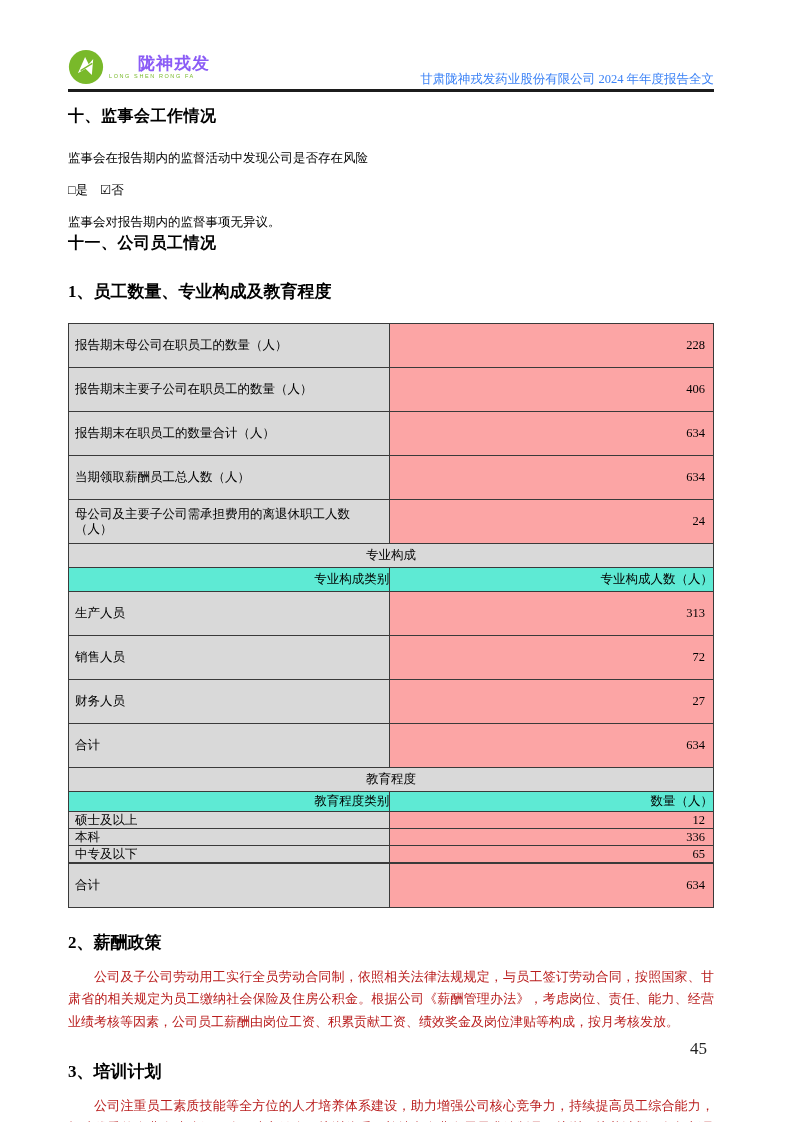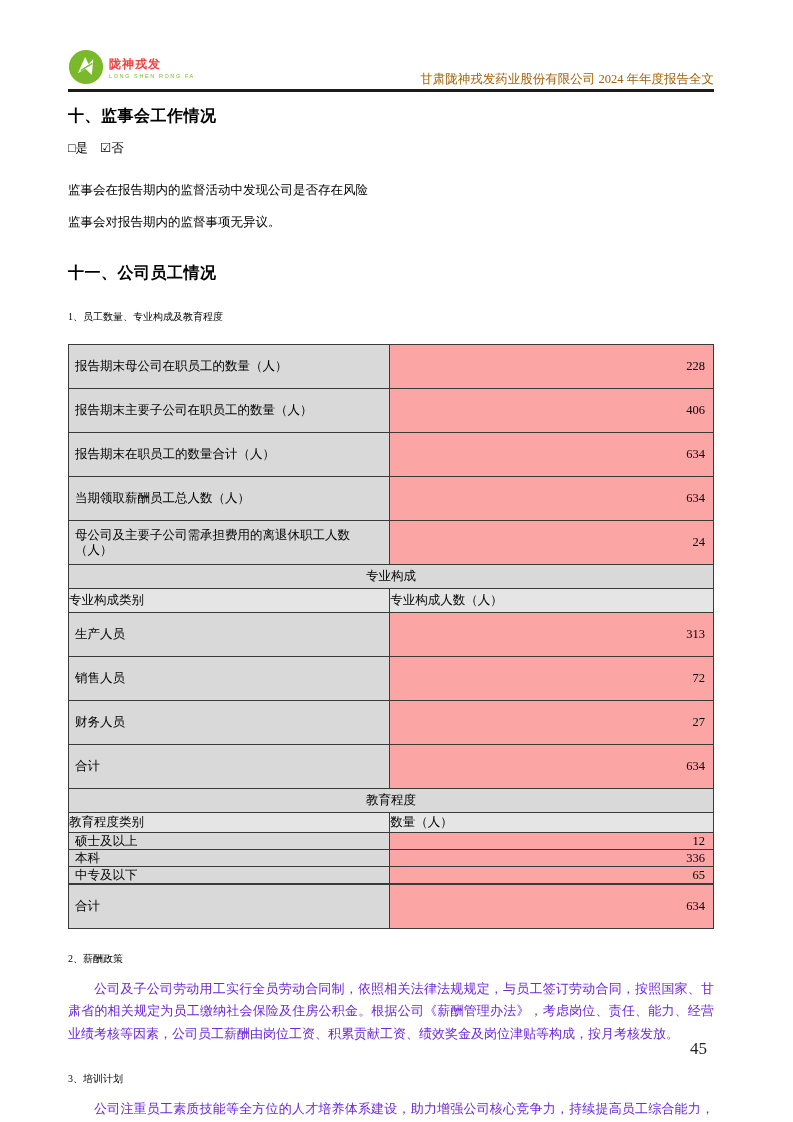--- a/index.html
+++ b/index.html
@@ -16,56 +16,56 @@
   }
   
   .header {
     display:flex; justify-content:space-between; align-items:center;
     padding-top:46px; height:88px;
   }
   .logo { display:flex; align-items:center; gap:5px; }
   .logo-mark { display:block; }
   .brand-cn {
     font-family:"Liberation Sans","DejaVu Sans",sans-serif;
-    font-weight:bold; font-size:12px; color:#ef4444; letter-spacing:1px; line-height:18px;
+    font-weight:bold; font-size:17px; color:#8b5cf6; letter-spacing:1px; line-height:18px;margin-left:29px;
   }
   .brand-en {
     font-family:"Liberation Sans","DejaVu Sans",sans-serif;
     font-size:5.5px; color:#79b92a; letter-spacing:1.6px; line-height:7px;
   }
-  .doc-title { font-size:12.5px; color:#a16207; align-self:center; margin-top:24px; }
+  .doc-title { font-size:12.5px; color:#3b82f6; align-self:center; margin-top:24px; }
   .header-rule { height:3px; background:#1c1c1c; margin-top:1px; }
 
   
   .h-major { font-size:16px; font-weight:bold; letter-spacing:0.5px; }
-  .h-minor { font-size:10px; font-weight:normal; }
+  .h-minor { font-size:17px; font-weight:bold; }
   .h10 { margin-top:14px; }
-  .h11 { margin-top:30px; }
+  .h11 { }
   .h-sub1 { margin-top:26px; }
   .h-sub2 { margin-top:23px; }
   .h-sub3 { margin-top:27px; }
   .line { font-size:12.5px; line-height:22px; margin-top:10px; }
   .line-risk { margin-top:20px; }
   .chk { margin-right:12px; }
   .para {
     font-size:13px; line-height:22.3px; text-align:justify; text-indent:2em;
-    margin-top:12px; color:#6d28d9;
+    margin-top:12px; color:#b91c1c;
   }
 
   
   table.emp {
     width:100%; border-collapse:collapse; margin-top:20px;
     font-size:12.5px; table-layout:fixed;
     border:1.5px solid #3a3a3a;
   }
   table.emp td { border:1px solid #3a3a3a; line-height:15px; vertical-align:middle; }
   td.lbl { background:#d9d9d9; padding:1px 6px; width:49.8%; text-align:left; }
   td.val { background:#fca5a5; padding:14px 8px; text-align:right; }
   tr.sect td { background:#d9d9d9; text-align:center; padding:4px 0;margin-left:40px; }
-  tr.hdr td { background:#e5e5e5; text-align:left; padding:4px 0; }
+  tr.hdr td { background:#5eead4; text-align:right; padding:4px 0; }
   tr.hdr-edu td { padding:2px 0; }
   tr.compact td { padding-top:0.5px; padding-bottom:0.5px; }
   tr.total-edu td { border-top:2px solid #3a3a3a; }
 
   
   .page-number { position:absolute; top:1039px; right:86px; font-size:17px; color:#222; }
 </style>
 </head>
 <body>
 
@@ -81,24 +81,24 @@
       <div class="logo-text">
         <div class="brand-cn">陇神戎发</div>
         <div class="brand-en">LONG SHEN RONG FA</div>
       </div>
     </div>
     <div class="doc-title">甘肃陇神戎发药业股份有限公司 2024 年年度报告全文</div>
   </div>
   <div class="header-rule"></div>
 
   <div class="h-major h10">十、监事会工作情况</div>
+  <div class="line line-risk">监事会在报告期内的监督活动中发现公司是否存在风险</div>
   <div class="line">
     <span class="chk">□是</span><span>☑否</span>
   </div>
-  <div class="line line-risk">监事会在报告期内的监督活动中发现公司是否存在风险</div>
   <div class="line">监事会对报告期内的监督事项无异议。</div>
 
   <div class="h-major h11">十一、公司员工情况</div>
   <div class="h-minor h-sub1">1、员工数量、专业构成及教育程度</div>
 
   <table class="emp">
     <tbody>
       <tr>
         <td class="lbl">报告期末母公司在职员工的数量（人）</td>
         <td class="val">228</td>

